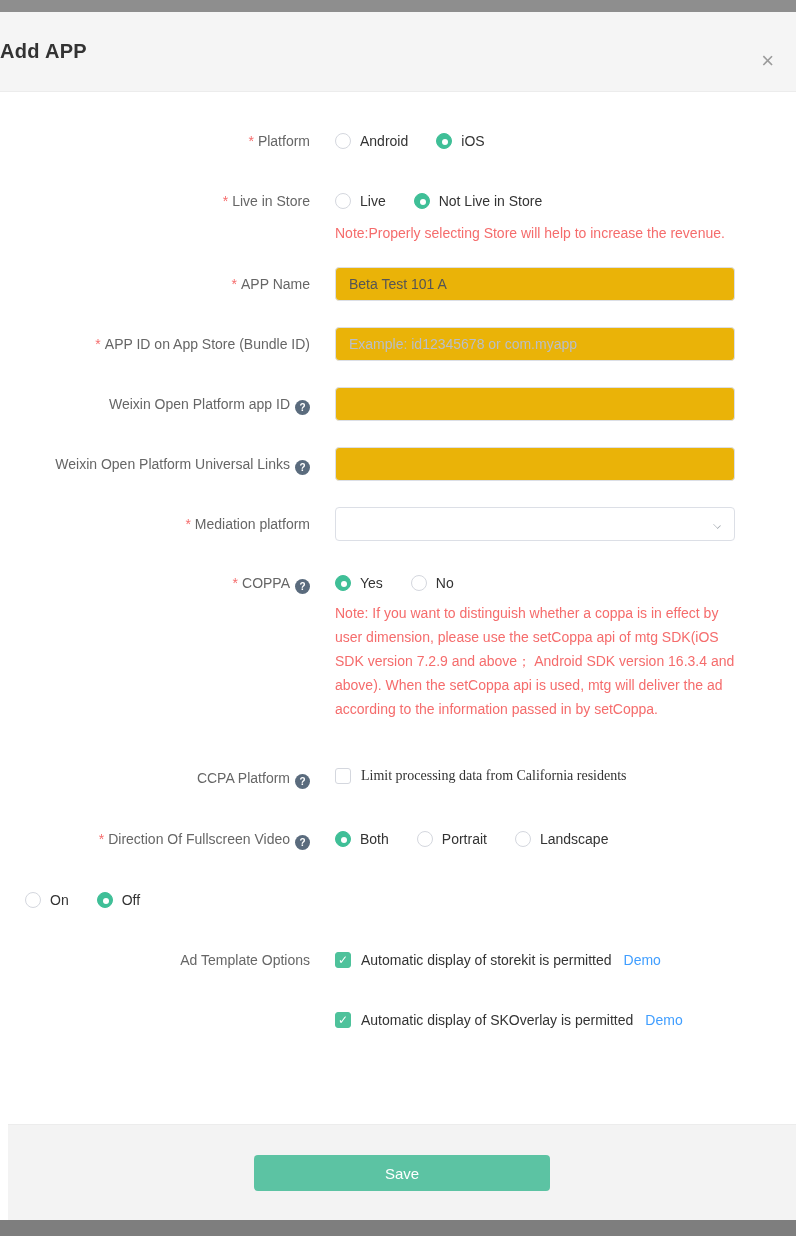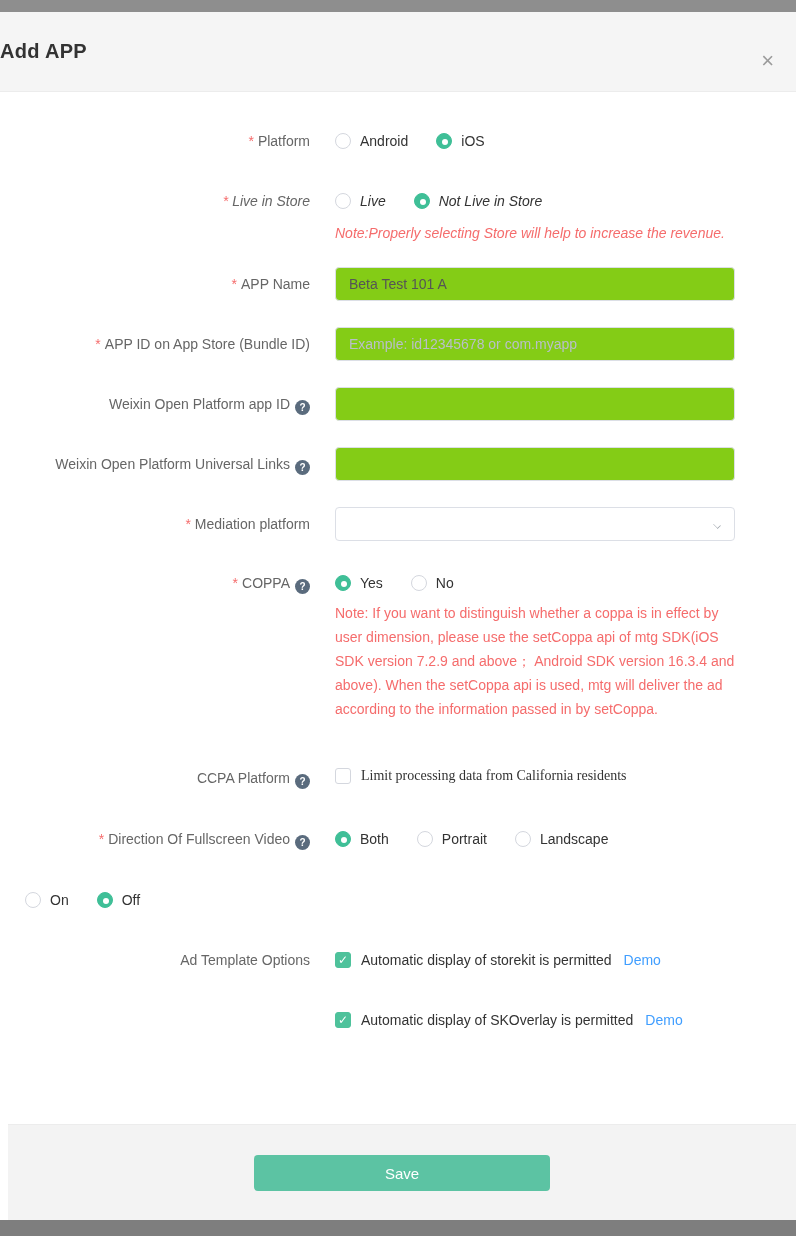--- a/index.html
+++ b/index.html
@@ -60,21 +60,21 @@
   .check-box {
     width:16px; height:16px; border:1px solid #d4d7de; border-radius:3px;
     background:#fff; margin-right:10px; flex:0 0 16px; color:transparent;
     font-size:12px; line-height:15px; text-align:center;
   }
   .checkbox.checked .check-box { background:#4ec29b; border-color:#4ec29b; color:#fff; }
 
   
   .text-input {
     width:400px; height:34px; border:1px solid #dcdfe6; border-radius:4px;
-    padding:0 13px; font-size:14px; color:#555; outline:none; background:#84cc16;
+    padding:0 13px; font-size:14px; color:#555; outline:none; background:#eab308;
     font-family:"Liberation Sans","DejaVu Sans",sans-serif;
   }
   .text-input::placeholder { color:#b9bfc9; }
 
   .select-box {
     width:400px; height:34px; border:1px solid #dcdfe6; border-radius:4px;
     background:#fff; position:relative; cursor:pointer;
   }
   .select-chevron {
     position:absolute; right:12px; top:13px; width:9px; height:9px;
@@ -85,21 +85,21 @@
     transform:rotate(45deg) scale(.8,.55); transform-origin:center;
   }
 
   .note { color:#f56c6c; line-height:24px; margin-top:10px; width:400px; }
   .note.tight { margin-top:8px; }
 
   .demo-link { color:#409eff; margin-left:12px; cursor:pointer; text-decoration:none; }
 
   .mb40 { margin-bottom:40px; }
   .mb26 { margin-bottom:26px; }
-  .mb22 { margin-bottom:22px;font-style:italic; }
+  .mb22 { margin-bottom:22px; }
   .mb32 { margin-bottom:32px; }
   .mb33 { margin-bottom:47px; }
   .mt40 { margin-top:40px; }
 
   .modal-footer {
     position:absolute; left:8px; right:0; bottom:16px; height:96px;
     background:#f3f3f3; border-top:1px solid #ececec;
     display:flex; justify-content:center; align-items:flex-start;
   }
   .save-button {

